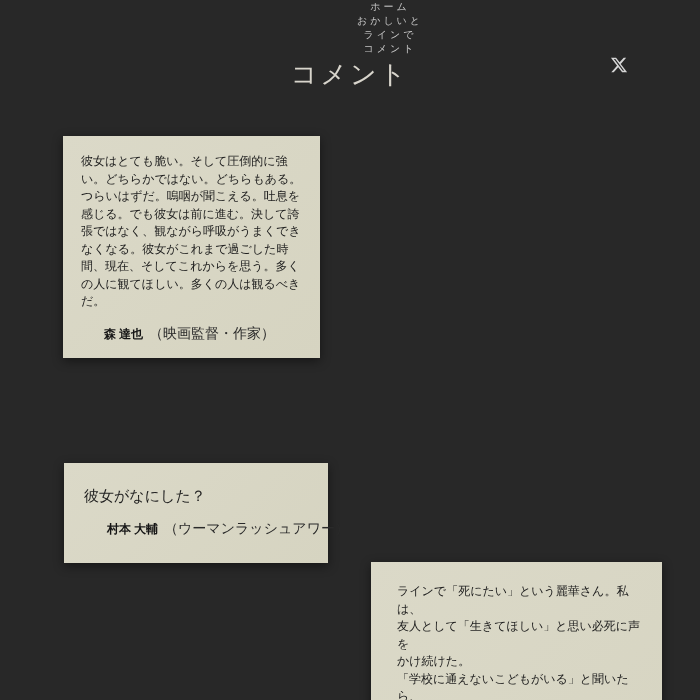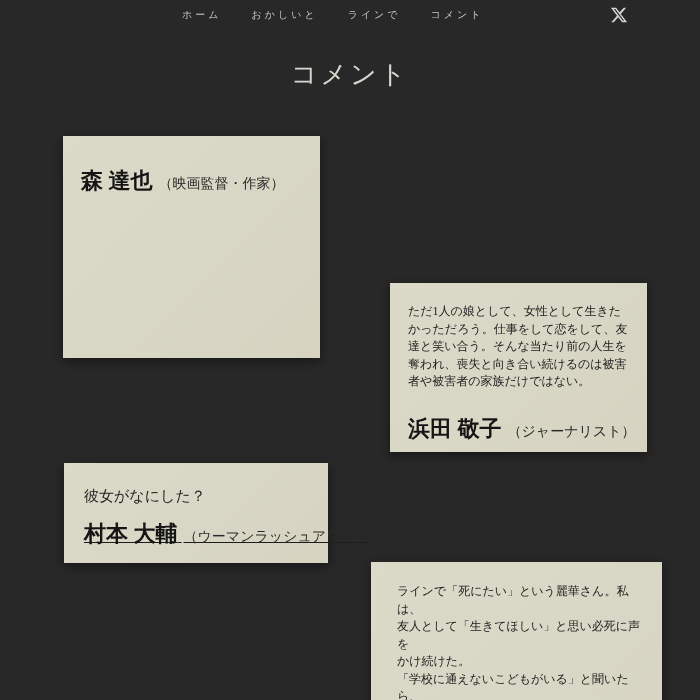--- a/index.html
+++ b/index.html
@@ -19,20 +19,21 @@
   
   .topnav {
     position: absolute;
     top: 0; left: 0; right: 0;
     height: 30px;
     display: flex;
     align-items: center;
     padding-left: 182px;
     padding-right: 72px;
     box-sizing: border-box;
+    flex-direction: column;
   }
   .nav-item {
     font-size: 10px;
     letter-spacing: 3px;
     color: #c6c6c6;
     margin-right: 30px;
     white-space: nowrap;
     cursor: pointer;
   }
   .x-logo {
@@ -69,38 +70,39 @@
     line-height: 17.5px;
     color: #1d1d1d;
   }
   .card-headline {
     font-size: 15px;
     line-height: 20px;
     color: #1d1d1d;
   }
   .card-name-row { white-space: nowrap; }
   .card-name {
-    font-size: 22px;
+    font-size: 12px;
     font-weight: bold;
     color: #151515;
+    margin-left: 23px;
   }
   .card-role {
     font-size: 14px;
     color: #2a2a2a;
     margin-left: 2px;
   }
 
   .card-1 { left: 63px;  top: 136px; width: 257px; height: 222px; padding: 17px 16px 0 18px; }
   .card-1 .card-name-row { margin-top: 13px; }
 
   .card-2 { left: 390px; top: 283px; width: 257px; height: 169px; padding: 20px 16px 0 18px; }
   .card-2 .card-name-row { margin-top: 23px; }
 
   .card-3 { left: 64px;  top: 463px; width: 264px; height: 100px; padding: 23px 8px 0 20px; }
-  .card-3 .card-name-row { margin-top: 13px; text-decoration: underline; }
+  .card-3 .card-name-row { margin-top: 13px; }
 
   .card-4 { left: 371px; top: 562px; width: 291px; height: 300px; padding: 21px 10px 0 26px; }
 </style>
 </head>
 <body>
 
 <div class="page">
 
   <nav class="topnav">
     <span class="nav-item">ホーム</span>
@@ -110,37 +112,35 @@
     <span class="x-logo">
       <svg viewBox="0 0 24 24" aria-hidden="true">
         <path d="M18.244 2.25h3.308l-7.227 8.26 8.502 11.24H16.17l-5.214-6.817L4.99 21.75H1.68l7.73-8.835L1.254 2.25H8.08l4.713 6.231 5.451-6.231zm-1.161 17.52h1.833L7.084 4.126H5.117l11.966 15.644z"></path>
       </svg>
     </span>
   </nav>
 
   <h1 class="page-title">コメント</h1>
 
   <div class="card card-1">
+    <div class="card-comment">彼女はとても脆い。そして圧倒的に強
+い。どちらかではない。どちらもある。
+つらいはずだ。嗚咽が聞こえる。吐息を
+感じる。でも彼女は前に進む。決して誇
+張ではなく、観ながら呼吸がうまくでき
+なくなる。彼女がこれまで過ごした時
+間、現在、そしてこれからを思う。多く
+の人に観てほしい。多くの人は観るべき
+だ。</div>
     <div class="card-name-row">
       <span class="card-name">森 達也</span>
       <span class="card-role">（映画監督・作家）</span>
     </div>
   </div>
 
-  <div class="card card-2">
-    <div class="card-comment">ただ1人の娘として、女性として生きた
-かっただろう。仕事をして恋をして、友
-達と笑い合う。そんな当たり前の人生を
-奪われ、喪失と向き合い続けるのは被害
-者や被害者の家族だけではない。</div>
-    <div class="card-name-row">
-      <span class="card-name">浜田 敬子</span>
-      <span class="card-role">（ジャーナリスト）</span>
-    </div>
-  </div>
 
   <div class="card card-3">
     <div class="card-headline">彼女がなにした？</div>
     <div class="card-name-row">
       <span class="card-name">村本 大輔</span>
       <span class="card-role">（ウーマンラッシュアワー）</span>
     </div>
   </div>
 
   <div class="card card-4">

